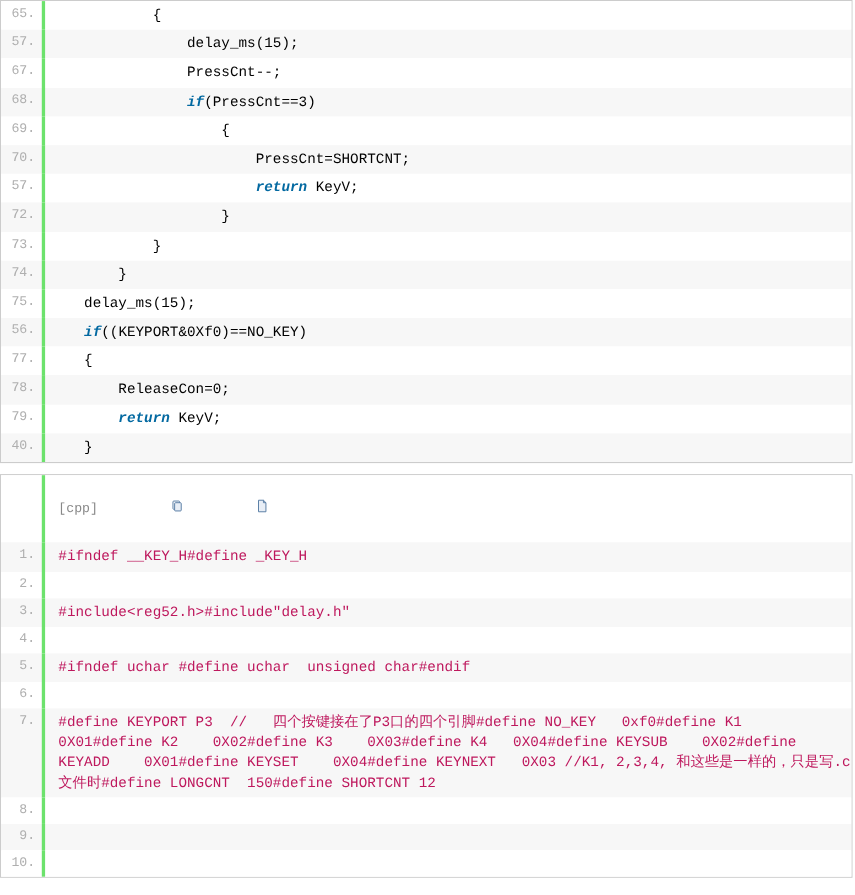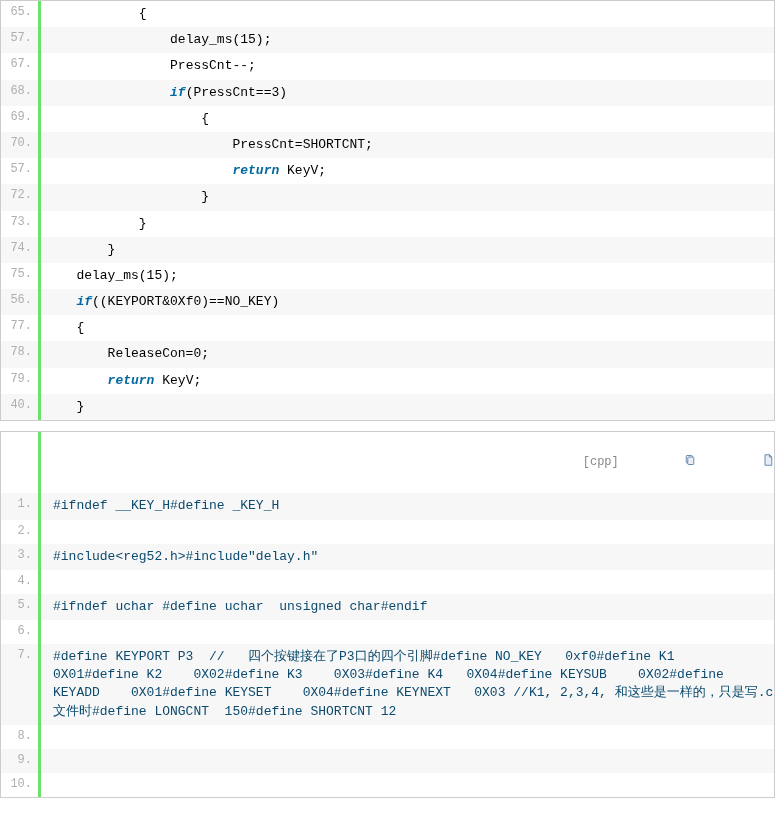--- a/index.html
+++ b/index.html
@@ -40,31 +40,30 @@
     white-space: pre-wrap;
     word-wrap: break-word;
     line-height: 1.4;
   }
   .header-row .code-cell {
     color: #888;
     display: flex;
     align-items: center;
     gap: 8px;
     font-size: 12px;
-    justify-content: flex-end;
   }
   .icon-small {
     width: 12px;
     height: 14px;
     display: inline-block;
   }
   .icon-copy { fill: #5b7fa6; }
   .icon-doc { fill: #5b7fa6; }
   .kw { color: #0369a1; font-weight: bold; font-style: italic; }
-  .preproc { color: #0c4a6e; }
+  .preproc { color: #be185d; }
   .plain { color: #000; }
 </style>
 </head>
 <body>
 
 <div class="code-block">
   <div class="code-row odd">
       <div class="lineno">65.</div>
       <div class="code-cell"><span class="plain">           {</span></div>
     </div>

